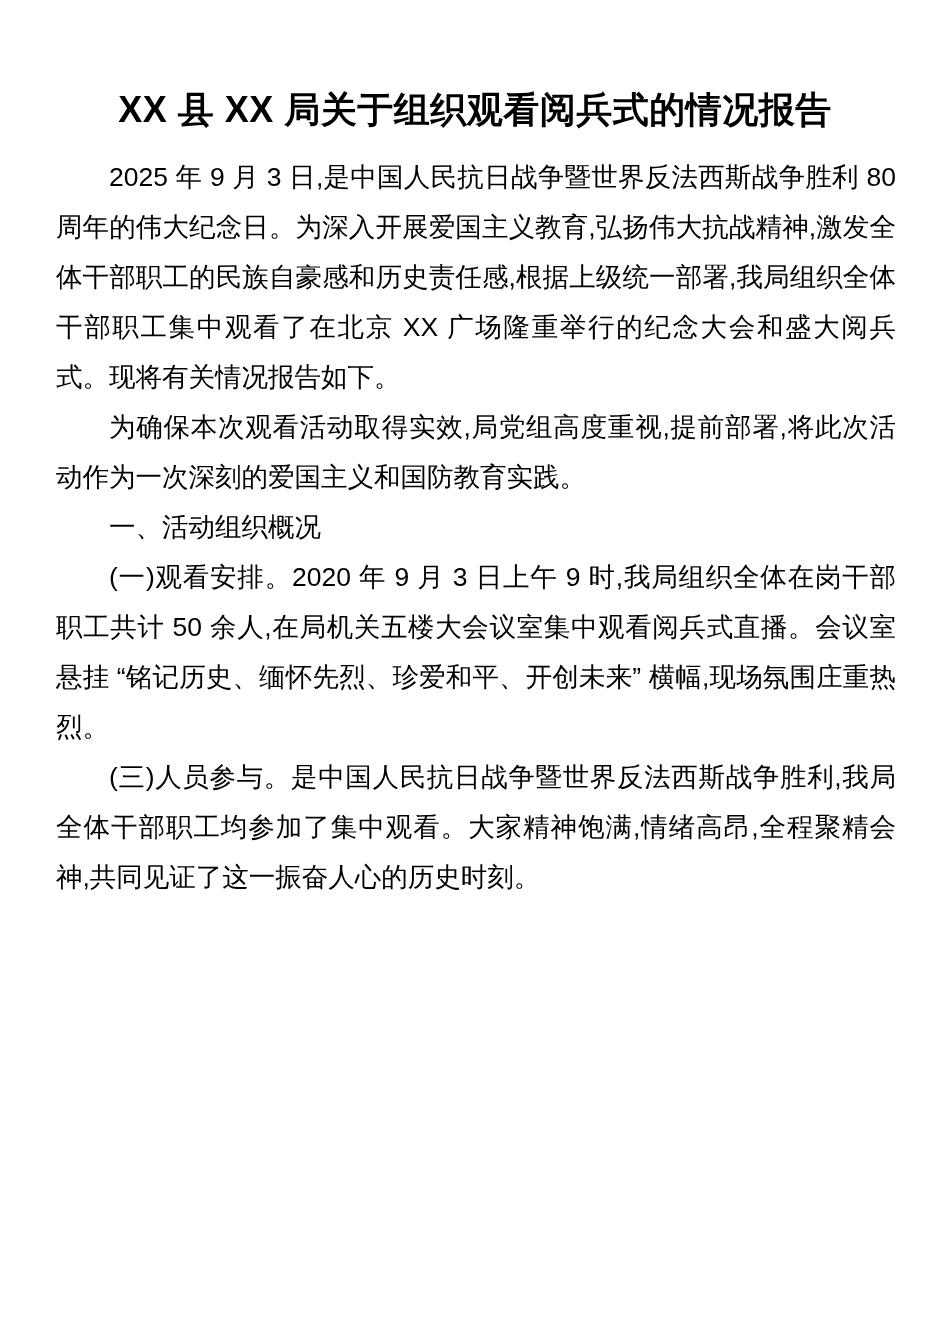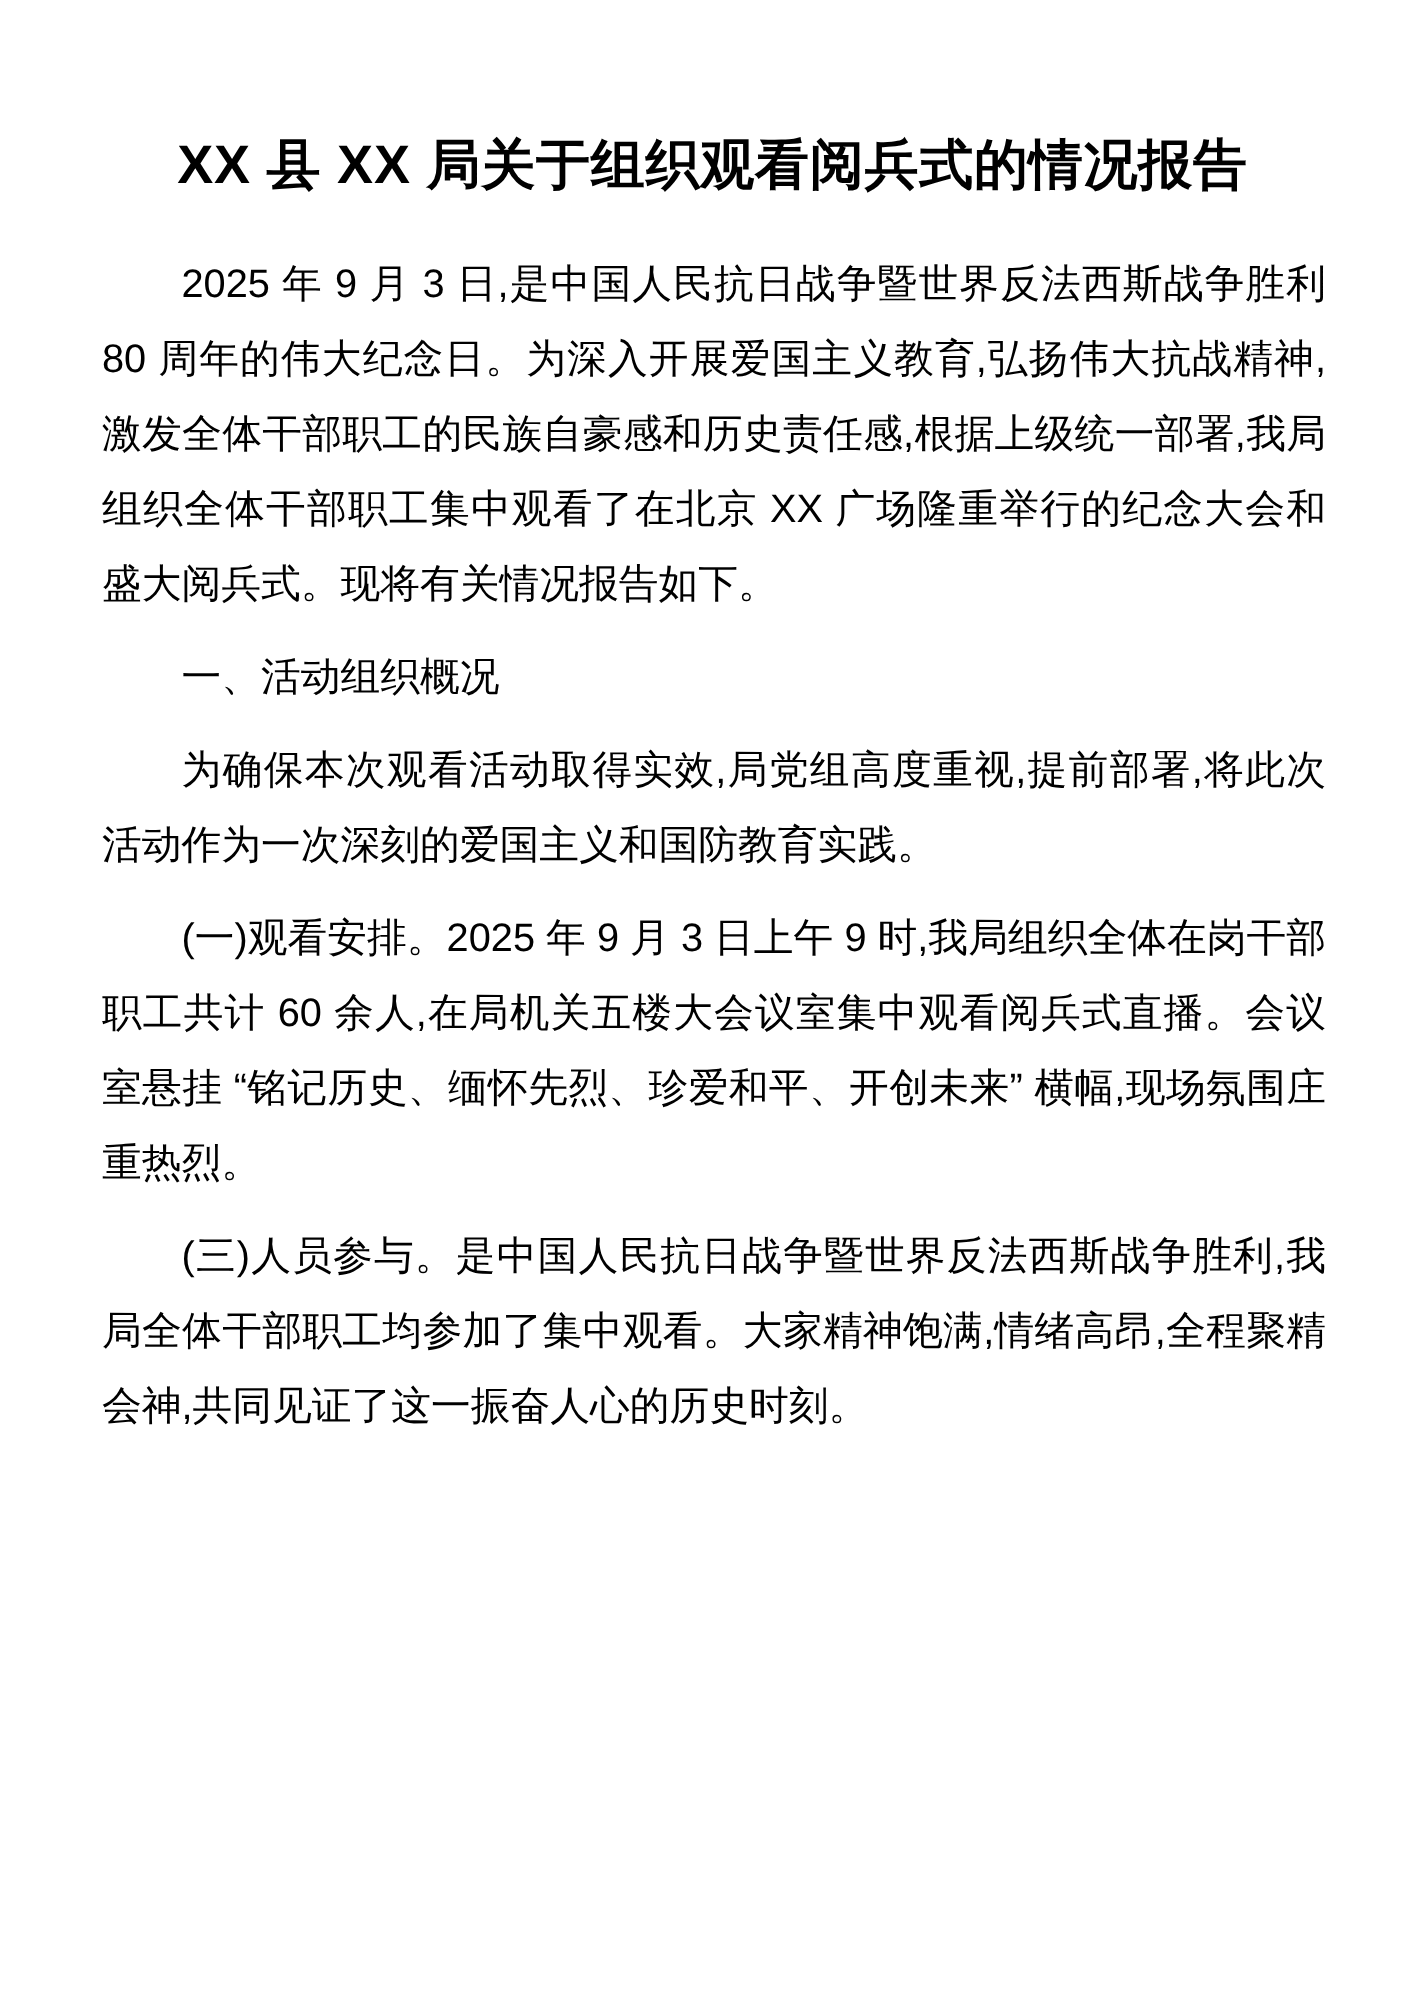--- a/index.html
+++ b/index.html
@@ -32,21 +32,21 @@
     line-height: 46px;
     white-space: nowrap;
   }
   .body-block {
     position: absolute;
     top: 152px;
     left: 56px;
     width: 840px;
   }
   p.para {
-    margin: 12px;
+    margin: 0;
     padding: 0;
     font-size: 26.5px;
     line-height: 50px;
     text-align: justify;
     text-justify: inter-ideograph;
     text-align-last: left;
     letter-spacing: 0px;
     word-break: break-all;
   }
   p.indent2 {
@@ -60,25 +60,25 @@
 <body>
 
 <div class="page">
 
   <h1 class="doc-title">XX 县 XX 局关于组织观看阅兵式的情况报告</h1>
 
   <div class="body-block">
 
     <p class="para indent2">2025 年 9 月 3 日,是中国人民抗日战争暨世界反法西斯战争胜利 80 周年的伟大纪念日。为深入开展爱国主义教育,弘扬伟大抗战精神,激发全体干部职工的民族自豪感和历史责任感,根据上级统一部署,我局组织全体干部职工集中观看了在北京 XX 广场隆重举行的纪念大会和盛大阅兵式。现将有关情况报告如下。</p>
 
+    <p class="para indent2">为确保本次观看活动取得实效,局党组高度重视,提前部署,将此次活动作为一次深刻的爱国主义和国防教育实践。</p>
+
     <p class="para indent-heading">一、活动组织概况</p>
 
-    <p class="para indent2">为确保本次观看活动取得实效,局党组高度重视,提前部署,将此次活动作为一次深刻的爱国主义和国防教育实践。</p>
-
-    <p class="para indent2">(一)观看安排。2025 年 9 月 3 日上午 9 时,我局组织全体在岗干部职工共计 60 余人,在局机关五楼大会议室集中观看阅兵式直播。会议室悬挂 “铭记历史、缅怀先烈、珍爱和平、开创未来” 横幅,现场氛围庄重热烈。</p>
+    <p class="para indent2">(一)观看安排。2020 年 9 月 3 日上午 9 时,我局组织全体在岗干部职工共计 50 余人,在局机关五楼大会议室集中观看阅兵式直播。会议室悬挂 “铭记历史、缅怀先烈、珍爱和平、开创未来” 横幅,现场氛围庄重热烈。</p>
 
 
     <p class="para indent2">(三)人员参与。是中国人民抗日战争暨世界反法西斯战争胜利,我局全体干部职工均参加了集中观看。大家精神饱满,情绪高昂,全程聚精会神,共同见证了这一振奋人心的历史时刻。</p>
 
 
   </div>
 
 </div>
 
 </body></html>

